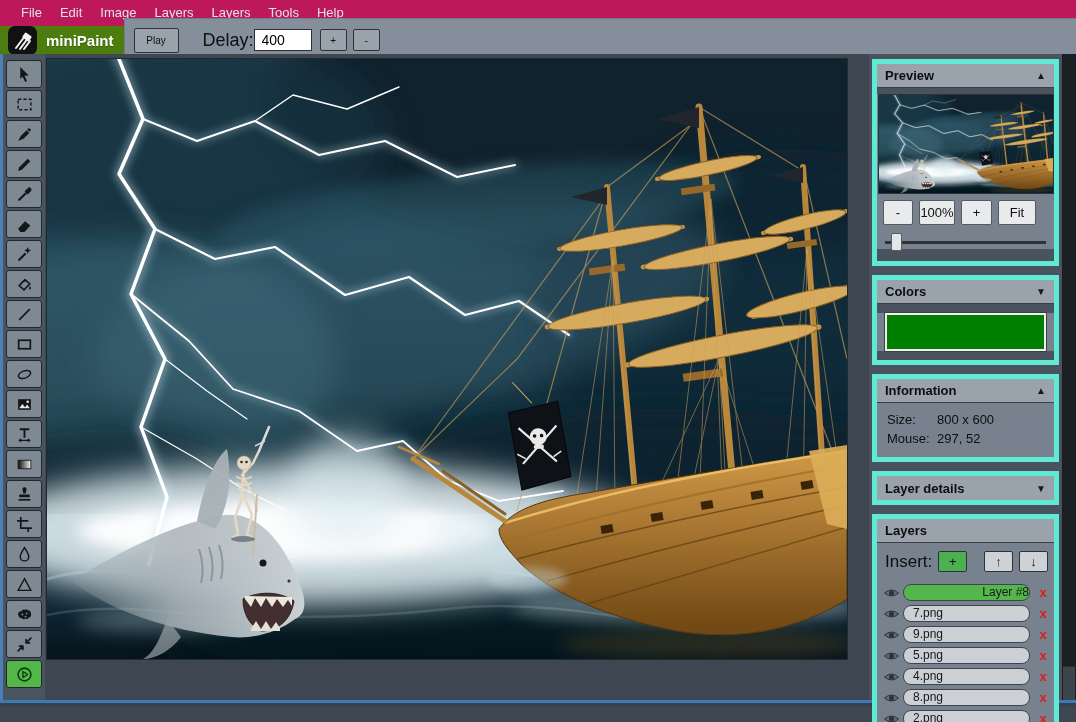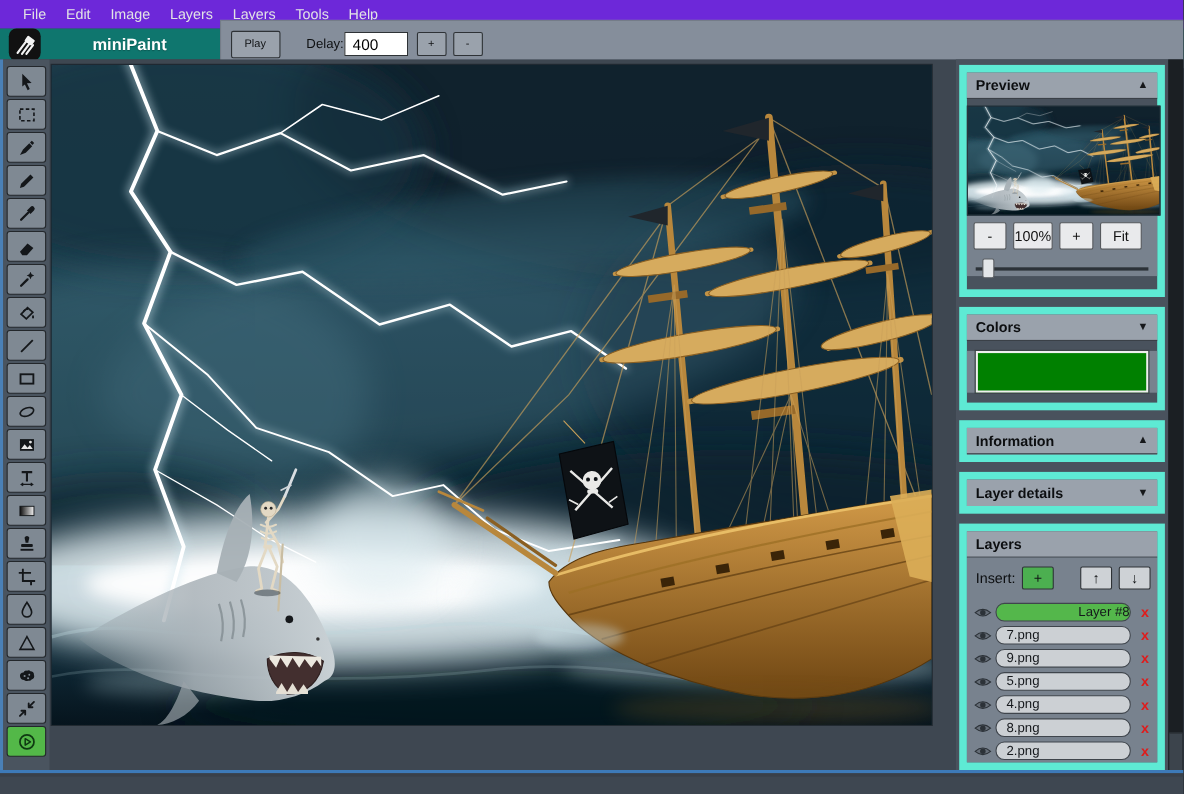--- a/index.html
+++ b/index.html
@@ -1,51 +1,51 @@
 <!DOCTYPE html>
 <html><head>
 <meta charset="utf-8">
 <style>
   * { margin:0; padding:0; box-sizing:border-box; }
   html,body { background:#2b3138; }
   body { font-family:"Liberation Sans", sans-serif; }
   #app { width:1076px; height:722px; position:relative; overflow:hidden; background:#3e4751; }
 
   
-  .menubar { height:26px; background:#6d28d9; display:flex; align-items:flex-start; padding-left:12px; }
+  .menubar { height:26px; background:#be185d; display:flex; align-items:flex-start; padding-left:12px; }
   .menu-item { color:#e2e3e5; font-size:13px; padding:0 9px; line-height:26px; cursor:default; }
 
   
-  .attrbar { height:28px; background:#0f766e; display:flex; align-items:center;gap:38px; }
+  .attrbar { height:28px; background:#4d7c0f; display:flex; align-items:center; }
   .logo { width:29px; height:29px; margin-left:8px; border-radius:7px; background:#111; display:flex; align-items:center; justify-content:center; flex:0 0 auto; }
   .appname { color:#ffffff; font-size:15px; font-weight:bold; margin-left:9px; margin-right:10px; text-shadow:0 1px 1px rgba(0,0,0,.25); }
   .attr-inner { flex:1; height:44px; background:#858e9b; box-shadow:inset 1px 1px 0 rgba(0,0,0,.12); display:flex; align-items:center; }
   .btn { background:#9aa2ac; border:1px solid #2e3236; color:#101214; font-size:10px; font-family:"Liberation Sans",sans-serif; border-radius:2px; cursor:pointer; }
   .btn.play { margin-left:10px; width:45px; height:25px; }
-  .delay-label { color:#0e1012; font-size:12px; margin-left:24px; }
+  .delay-label { color:#0e1012; font-size:18px; margin-left:24px; }
   .delay-input { margin-left:0; width:58px; height:22px; border:1px solid #2e3236; background:#ffffff; color:#000; font-size:14px; padding-left:7px; font-family:"Liberation Sans",sans-serif; }
   .btn.small { margin-left:8px; width:27px; height:22px; }
   .btn.small + .btn.small { margin-left:6px; }
 
   
   .main { position:relative; height:646px; border-left:3px solid #4a80b6; background:#3e4751; }
 
   
   .tools { position:absolute; left:0; top:0; width:42px; height:100%; background:#4a545f; padding-top:6px; }
   .tool { width:36px; height:28px; margin:0 auto 2px auto; background:#7f8993; border:1px solid #23272b; border-radius:3px; display:flex; align-items:center; justify-content:center; cursor:pointer; }
   .tool.active { background:#53b848; }
   .tool svg { display:block; }
 
   
   .canvas-stage { position:absolute; left:44px; top:5px; width:800px; height:600px; background:#0d2430; box-shadow:0 0 0 1px #222a31; }
   .canvas-stage svg { display:block; }
 
   
   .sidebar { position:absolute; left:866px; top:0; width:193px; height:100%; background:#49525d; padding:5px 3px 0 3px; display:flex; flex-direction:column; }
-  .panel { margin-bottom:9px; border:7px solid #5eead4; }
+  .panel { margin-bottom:9px; border:5px solid #5eead4; }
   .panel-header { height:24px; background:#9aa2ac; display:flex; align-items:center; padding:0 8px; cursor:pointer; border-bottom:1px solid #3a4047; }
   .panel-title { font-size:13px; font-weight:bold; color:#0c0e10; flex:1; }
   .panel-arrow { font-size:10px; color:#16181b; }
   .panel-body { background:#78828e; }
 
   
   .preview-thumb { display:block; margin:6px auto 4px auto; border:1px solid #2c343b; background:#0d2430; }
   .zoom-row { display:flex; gap:6px; margin:6px 6px 4px 6px; }
   .zbtn { background:#e9eaec; border:1px solid #56595d; color:#111; font-size:13px; height:25px; border-radius:2px; cursor:pointer; font-family:"Liberation Sans",sans-serif; }
   .zbtn.minus { width:30px; } .zbtn.level { width:36px; } .zbtn.plus { width:31px; } .zbtn.fit { width:38px; }
@@ -58,21 +58,21 @@
 
   
   .info-body { padding:7px 10px 9px 10px; }
   .info-row { font-size:13px; color:#0c0e10; line-height:19px; display:flex; }
   .info-label { width:50px; }
 
   
   .panel.layers { flex:1; margin-bottom:0; display:flex; flex-direction:column; }
   .layers-body { flex:1; background:#78828e; padding:6px 4px 0 6px; overflow:hidden; }
   .insert-row { display:flex; align-items:center; margin:2px 2px 10px 2px; }
-  .insert-label { font-size:13px; color:#0c0e10; }
+  .insert-label { font-size:17px; color:#0c0e10; }
   .ibtn { width:29px; height:21px; border:1px solid #2e3236; border-radius:2px; font-size:13px; color:#101214; cursor:pointer; font-family:"Liberation Sans",sans-serif; }
   .ibtn.add { background:#4caf50; margin-left:6px; }
   .ibtn.up { background:#ced2d6; margin-left:auto; }
   .ibtn.down { background:#ced2d6; margin-left:6px; }
   .layer-row { display:flex; align-items:center; height:21px; margin-bottom:0; }
   .eye { width:20px; flex:0 0 auto; display:flex; align-items:center; cursor:pointer; }
   .layer-pill { flex:1; height:17px; background:#ccd0d4; border:1px solid #3f454c; border-radius:8px; font-size:12px; color:#15181c; line-height:15px; padding-left:9px; margin-right:6px; cursor:pointer; overflow:hidden; }
   .layer-pill.selected { background:#54b74b;text-align:right; }
   .layer-del { width:14px; color:#e01b1b; font-weight:bold; font-size:13px; text-align:center; cursor:pointer; flex:0 0 auto; }
 
@@ -479,20 +479,30 @@
         </div>
         <div class="panel-body">
           <div class="swatch" style="background: rgb(0, 128, 0);"></div>
         </div>
       </div>
 
       <div class="panel">
         <div class="panel-header">
           <span class="panel-title">Information</span>
           <span class="panel-arrow">▲</span>
+        </div>
+        <div class="panel-body info-body">
+          <div class="info-row">
+            <span class="info-label">Size:</span>
+            <span>800 x 600</span>
+          </div>
+          <div class="info-row">
+            <span class="info-label">Mouse:</span>
+            <span>297, 52</span>
+          </div>
         </div>
       </div>
 
       <div class="panel">
         <div class="panel-header" style="border-bottom:none">
           <span class="panel-title">Layer details</span>
           <span class="panel-arrow">▼</span>
         </div>
       </div>
 

